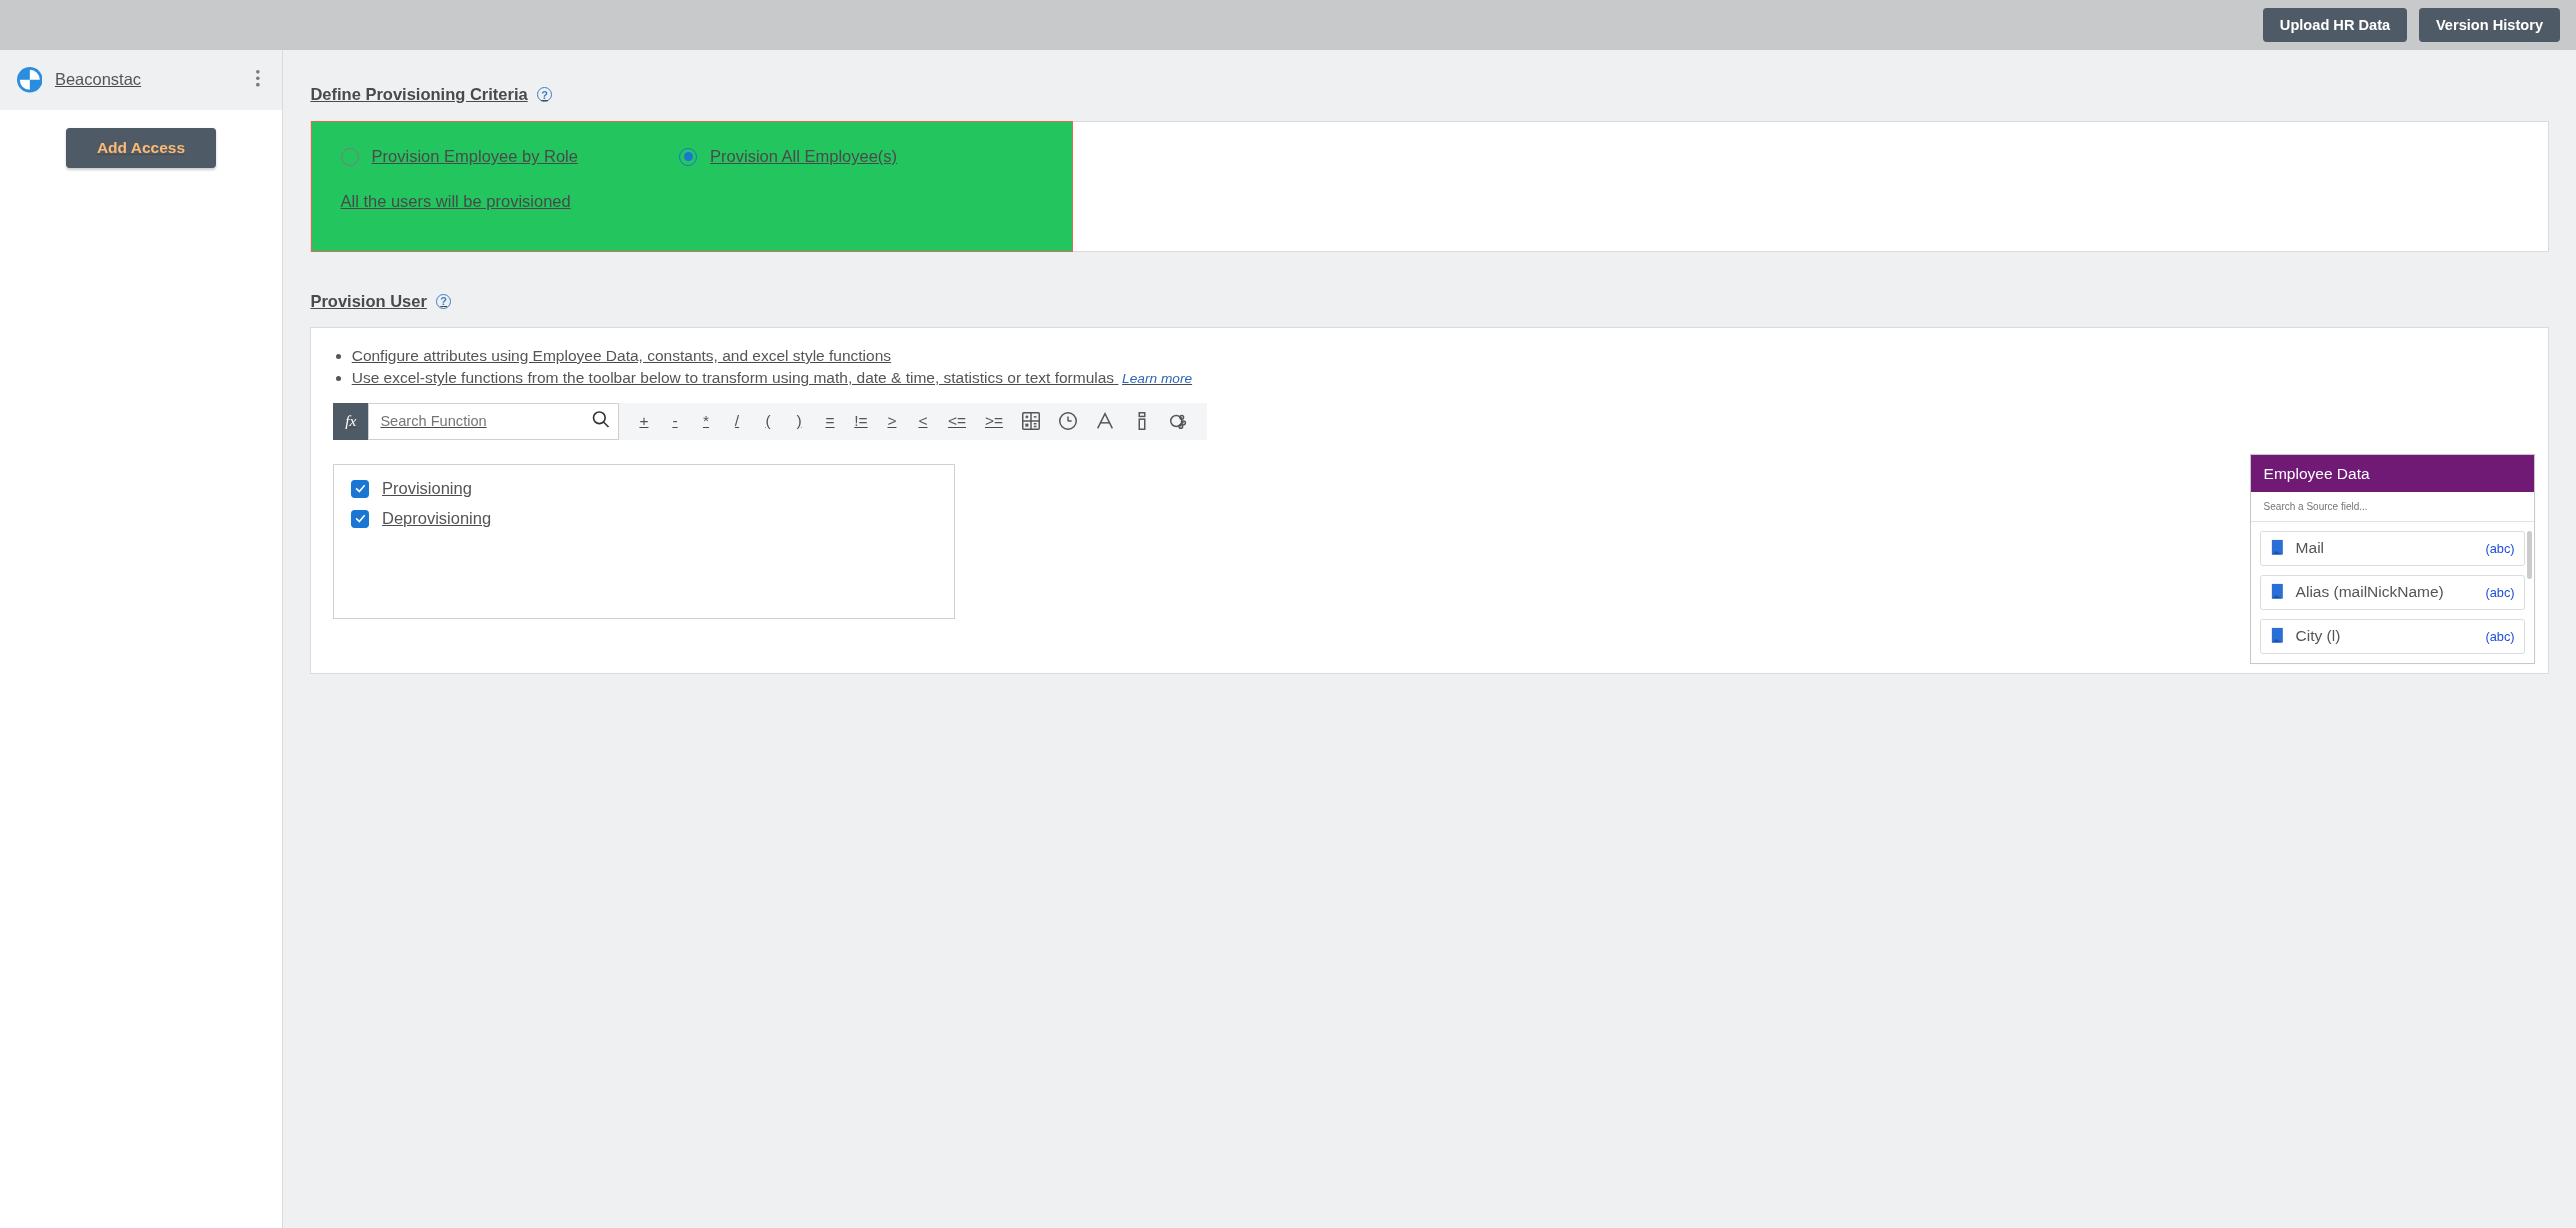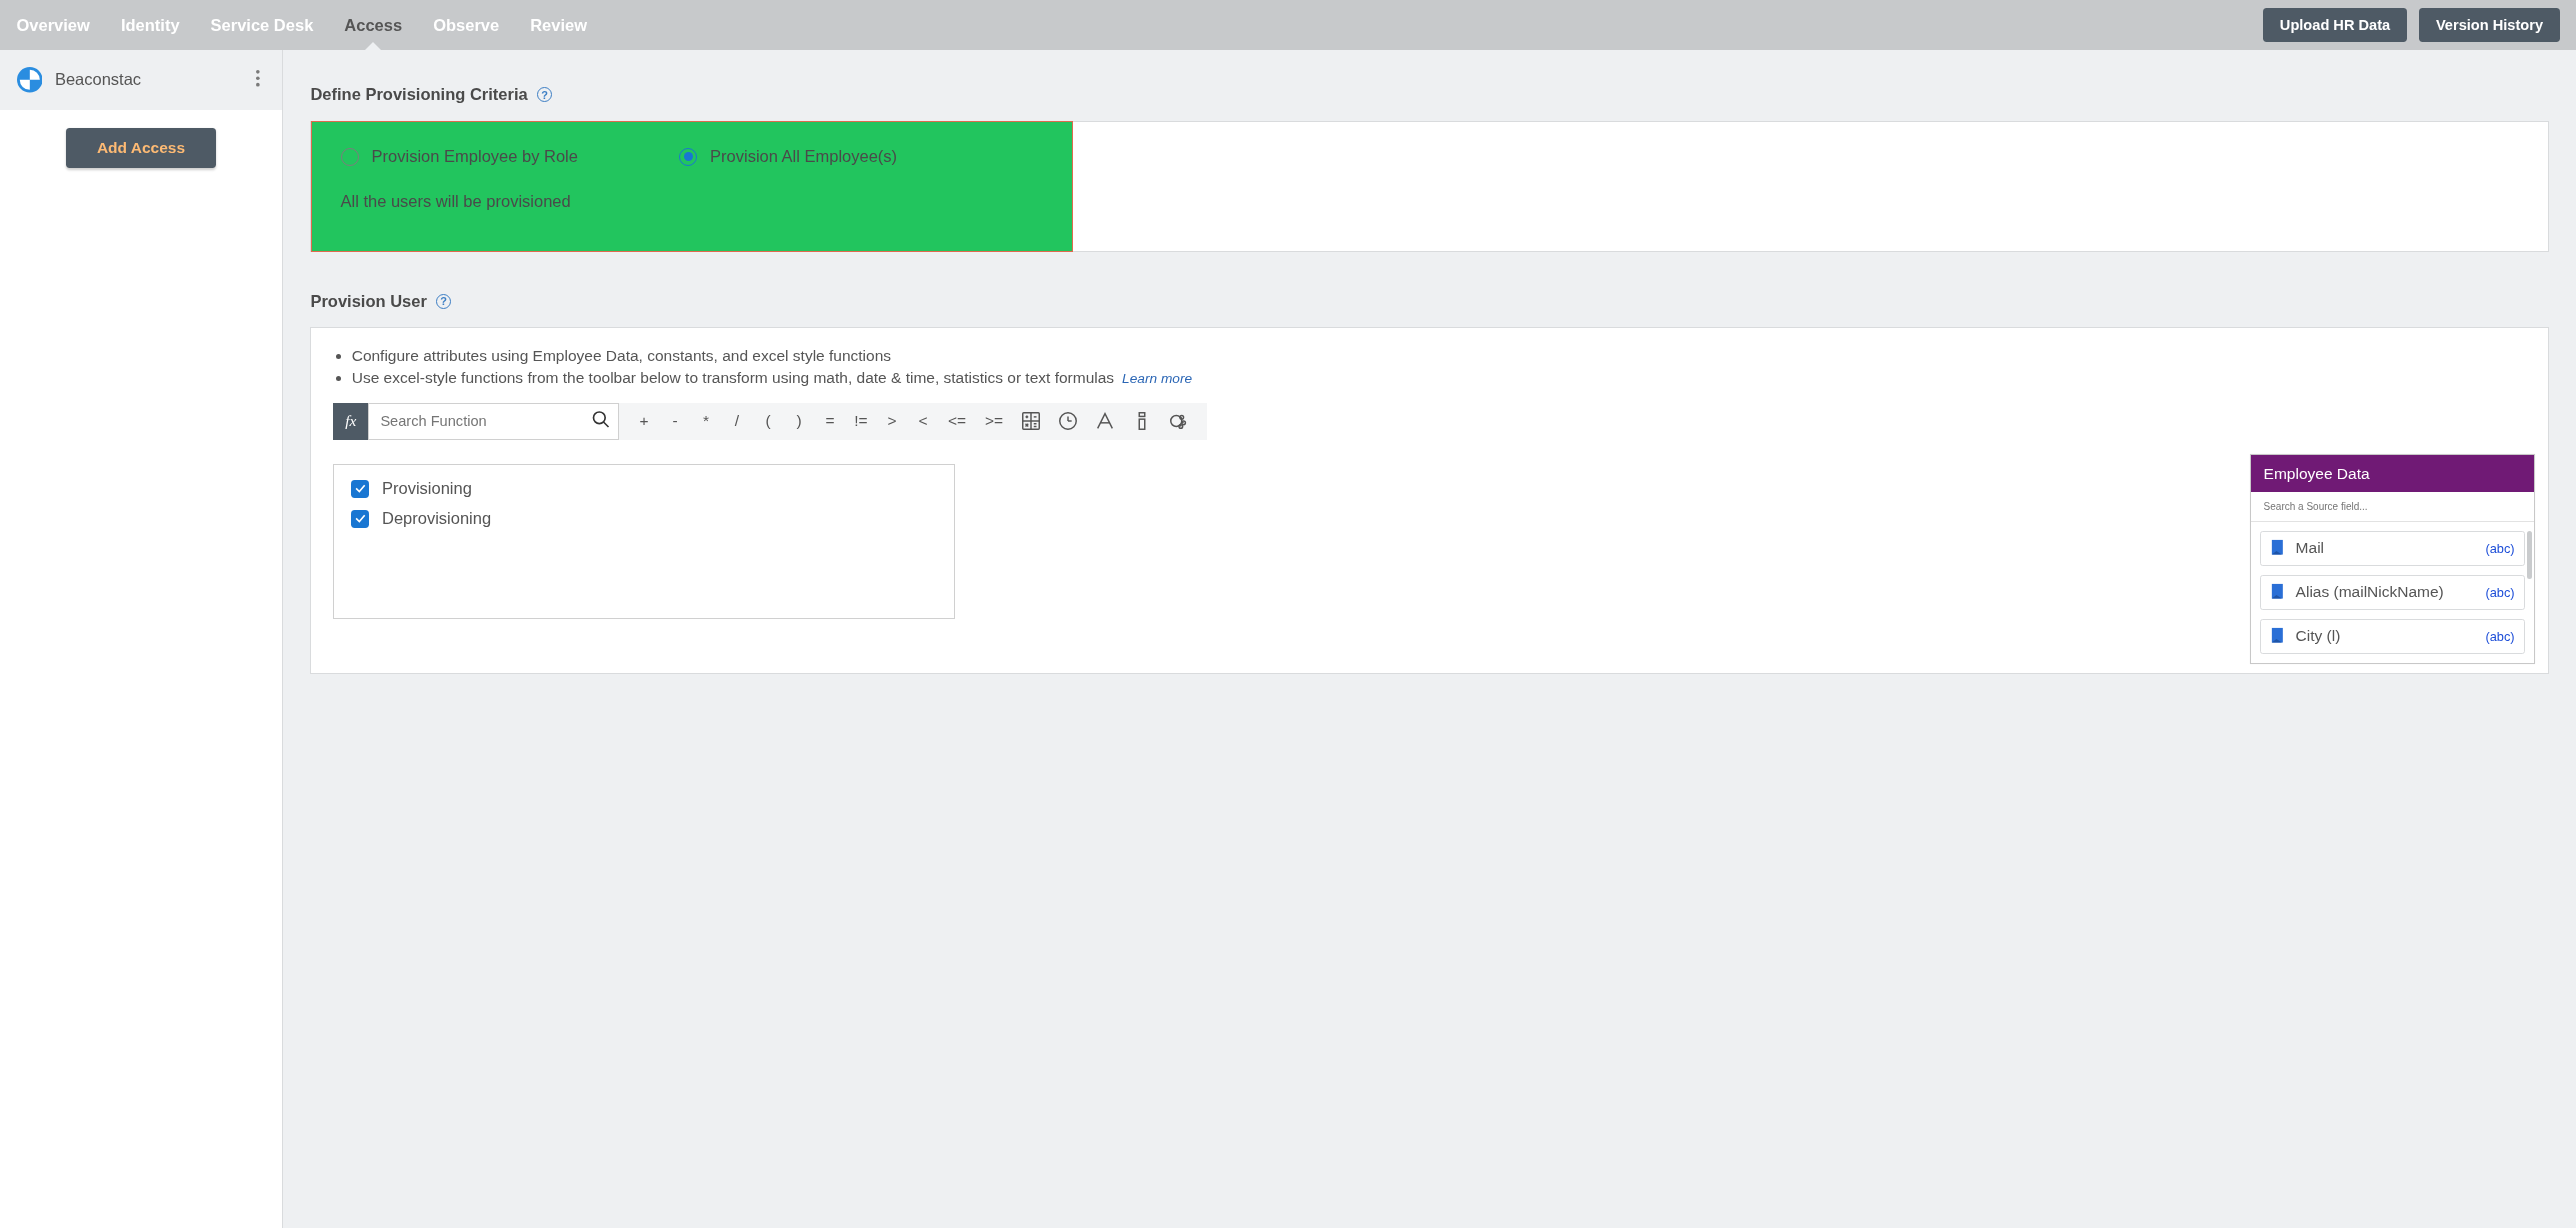--- a/index.html
+++ b/index.html
@@ -6,21 +6,21 @@
   html, body { width: 100%; height: 100%; font-family: -apple-system, "Helvetica Neue", Arial, sans-serif; color: #4a4a4a; background: #eef0f2; }
   
   .topbar { display: flex; align-items: center; height: 50px; background: #c7c9cb; padding: 0 16.5px; }
   .topbar .tabs { display: flex; gap: 31px; align-items: center; height: 100%; }
   .topbar .tab { font-size: 16.5px; font-weight: 700; color: #ffffff; cursor: pointer; position: relative; height:100%; display:flex; align-items:center;}
   .topbar .tab.active { color: #555; }
   .topbar .tab.active::after { content:""; position:absolute; bottom:0; left:50%; transform:translateX(-50%); border-left:8.2px solid transparent; border-right:8.2px solid transparent; border-bottom:8.2px solid #eef0f2; }
   .topbar .spacer { flex: 1; }
   .topbar .action-btn { background:#4e5a65; color:#fff; font-weight:700; font-size:14.6px; border:none; border-radius:3.7px; padding:9.1px 16.5px; margin-left:12.8px; cursor:pointer; }
   
-  .page { display:flex; height:calc(100% - 50px); }
+  .page { display:flex; height:calc(100% - 50px);text-decoration:underline; }
   .sidebar { width:283px; background:#fff; border-right:0.9px solid #d9dbdd; }
   .sidebar-header { display:flex; align-items:center; padding:14.6px 16.5px; background:#eef0f2; }
   .sidebar-header .logo { width:25.6px; height:25.6px; border-radius:50%; margin-right:12.8px; }
   .sidebar-header .name { font-size:16.5px; color:#555; flex:1; }
   .sidebar-header .menu-icon { color:#7a7a7a; cursor:pointer; padding:5.5px; }
   .sidebar .add-btn { display:block; margin:18.3px auto; background:#4e5a65; color:#fdba74; border:none; border-radius:3.7px; padding:11px 31px; font-size:15.5px; font-weight:700; cursor:pointer; box-shadow:0 1.8px 2.7px rgba(0,0,0,.2); }
   
   .main { flex:1; padding:35px 0 0 0; overflow:auto; }
   .section { padding:0 27.4px; }
   .section-title { font-size:16.5px; font-weight:700; color:#4a4a4a; display:flex; align-items:center; gap:9.1px; margin-bottom:16.5px; }
@@ -64,28 +64,20 @@
   .emp-item { border:0.9px solid #d9dbdd; border-radius:2.7px; padding:7.3px 9.1px; display:flex; align-items:center; gap:9.1px; margin-bottom:9.1px; cursor:pointer; }
   .emp-item .label { font-size:15.5px; color:#555; flex:1; }
   .emp-item .type { font-size:12.8px; color:#1d4ed8; }
   .emp-icon { width:16.5px; height:18.3px; }
   .emp-scroll { position:absolute; right:1.8px; top:9.1px; width:5.5px; height:48px; background:#c9cbcd; border-radius:2.7px; }
 </style>
 </head>
 <body>
 
 <div class="topbar">
-  <div class="tabs">
-    <div class="tab">Overview</div>
-    <div class="tab">Identity</div>
-    <div class="tab">Service Desk</div>
-    <div class="tab active">Access</div>
-    <div class="tab">Observe</div>
-    <div class="tab">Review</div>
-  </div>
   <div class="spacer"></div>
   <button class="action-btn">Upload HR Data</button>
   <button class="action-btn">Version History</button>
 </div>
 
 <div class="page">
 
   <div class="sidebar">
     <div class="sidebar-header">
       <span class="logo">

